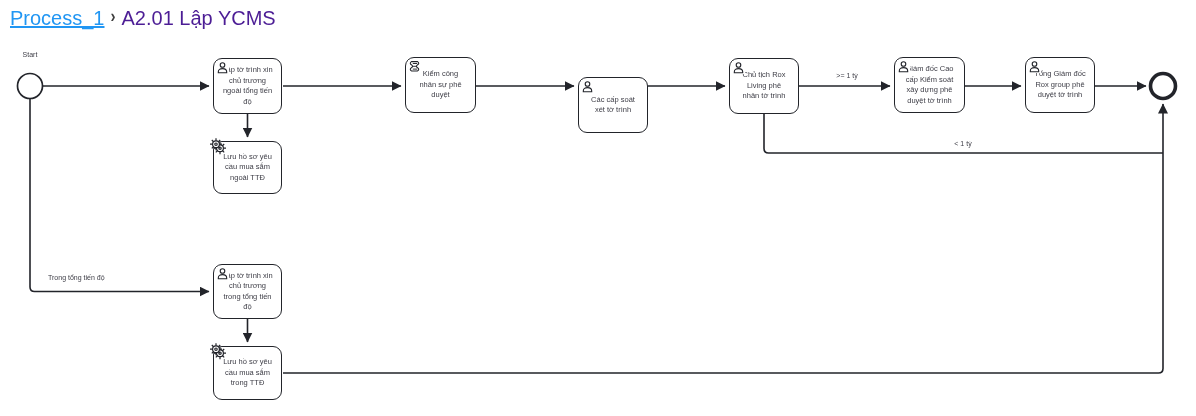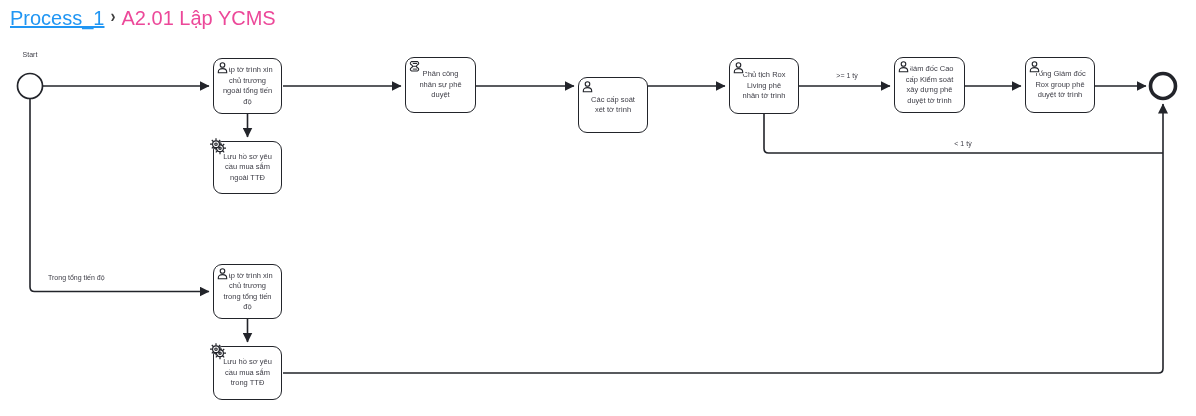--- a/index.html
+++ b/index.html
@@ -12,21 +12,21 @@
 
   
   .breadcrumb {
     position: absolute; left: 10px; top: 7px; height: 26px;
     display: flex; align-items: flex-start; gap: 6px; white-space: nowrap;
   }
   .crumb-link {
     color: #2196f3; font-size: 20px; text-decoration: underline; cursor: pointer;
   }
   .crumb-sep { color: #3f3f3f; font-size: 15px; font-weight: 700; transform: scaleY(1.25); }
-  .crumb-current { color: #ec4899; font-size: 20px; }
+  .crumb-current { color: #4c1d95; font-size: 20px; }
 
   
   svg.flows { position: absolute; left: 0; top: 0; width: 1196px; height: 416px; }
   svg.flows path.flow { fill: none; stroke: #22242a; stroke-width: 1.6; stroke-linejoin: round; }
   svg.flows circle.event { fill: #fff; stroke: #22242a; }
   svg.flows circle.start { stroke-width: 1.7; }
   svg.flows circle.end   { stroke-width: 3.6; }
 
   
   .task {
@@ -117,21 +117,21 @@
     <div class="label">Lưu hồ sơ yêu
 cầu mua sắm
 ngoài TTĐ</div>
   </div>
 
   <div class="task" style="left:405px;top:57px;width:71px;">
     <svg class="icon icon-script" viewBox="0 0 13 13">
       <path d="M3.4,1.6 C1.9,2.4 1.9,3.9 3.4,4.7 C4.9,5.5 4.9,7 3.4,7.8 C1.9,8.6 1.9,10.1 3.4,10.9 L9.6,10.9 C11.1,10.1 11.1,8.6 9.6,7.8 C8.1,7 8.1,5.5 9.6,4.7 C11.1,3.9 11.1,2.4 9.6,1.6 Z" fill="#fff" stroke="#22242a" stroke-width="1.05"></path>
       <path d="M4.8,3.5 H9.2 M4.4,6.3 H8.8 M4.8,9.1 H9.2" fill="none" stroke="#22242a" stroke-width="0.95"></path>
     </svg>
-    <div class="label">Phân công
+    <div class="label">Kiểm công
 nhân sự phê
 duyệt</div>
   </div>
 
   <div class="task" style="left:578px;top:57px;margin-top:20px;">
     <svg class="icon icon-user" viewBox="0 0 13 13">
       <circle cx="6.5" cy="4" r="2.3" fill="#fff" stroke="#22242a" stroke-width="1.1"></circle>
       <path d="M2.3,11.8 V10.9 C2.3,8.7 4.1,7.6 6.5,7.6 C8.9,7.6 10.7,8.7 10.7,10.9 V11.8 Z" fill="#fff" stroke="#22242a" stroke-width="1.1"></path>
     </svg>
     <div class="label">Các cấp soát

